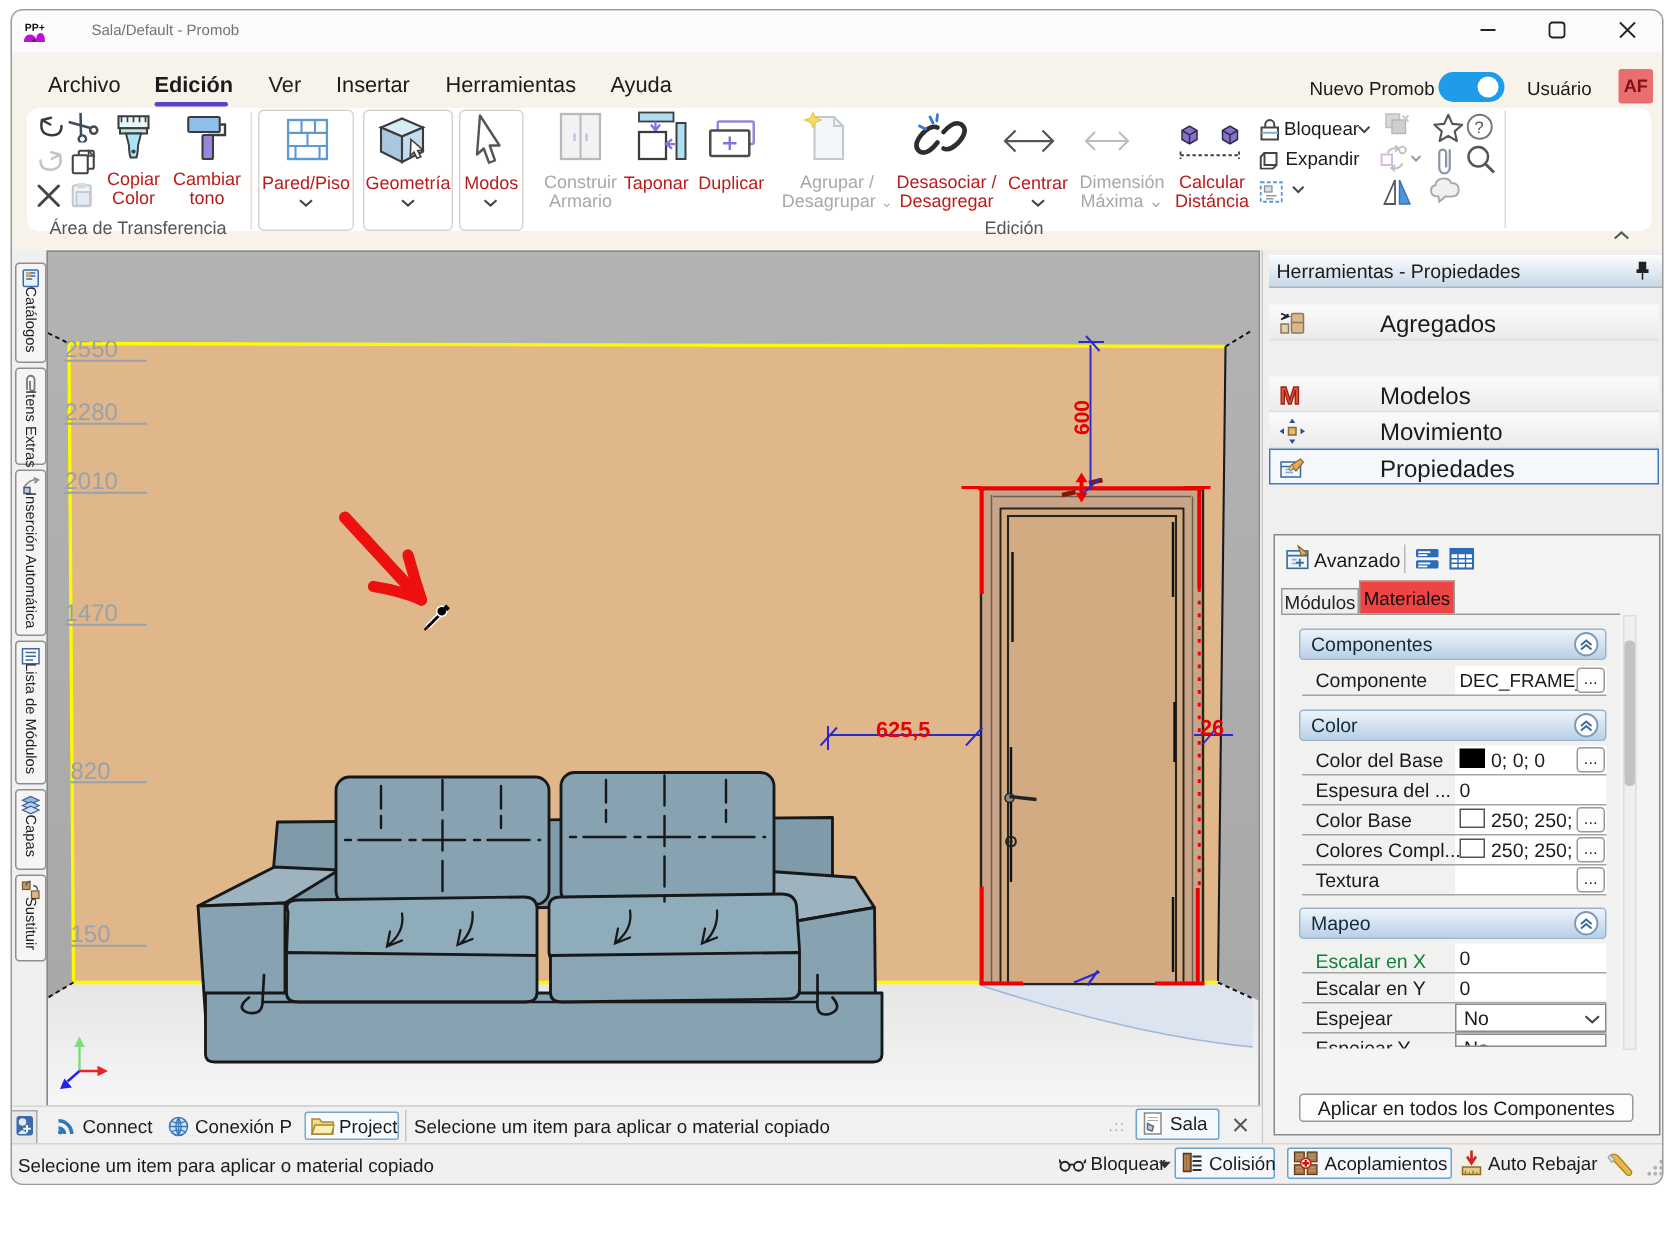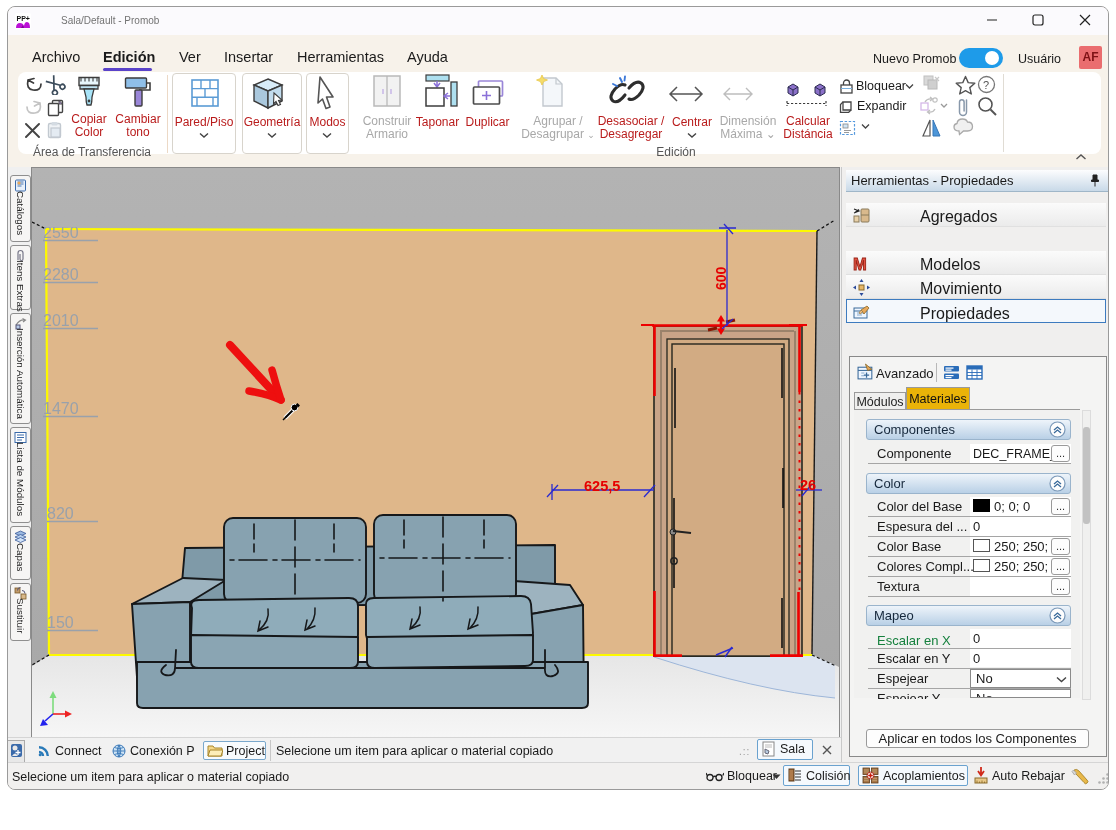--- a/index.html
+++ b/index.html
@@ -572,21 +572,21 @@
             <rect x="2.5" y="11" width="8" height="1.2"></rect>
             <rect x="2.5" y="13" width="6" height="1.2"></rect>
           </g>
         </svg>
       <svg class="abs" style="left:116px;top:7px" width="17" height="17" viewBox="0 0 17 17">
           <rect x="1" y="2" width="15" height="13" fill="#fff" stroke="#2a6cb8" stroke-width="1.4"></rect>
           <rect x="1" y="2" width="15" height="3.5" fill="#2a6cb8"></rect>
           <path d="M1,8.5 h15 M1,11.5 h15 M6,5.5 v9.5 M11,5.5 v9.5" stroke="#2a6cb8" stroke-width="0.9"></path>
         </svg>
       <div class="abs" style="left:4px;top:35px;width:52px;height:18px;background:#efefee;border:1px solid #9a9a9a;border-bottom:none;font-size:12.5px;color:#222;text-align:center;line-height:18px">Módulos</div>
-      <div class="abs" style="left:56px;top:30px;width:64px;height:23px;background:#eab308;border:1px solid #9a9a9a;border-bottom:none;font-size:12.5px;color:#111;text-align:center;line-height:22px">Materiales</div>
+      <div class="abs" style="left:56px;top:30px;width:64px;height:23px;background:#ef4444;border:1px solid #9a9a9a;border-bottom:none;font-size:12.5px;color:#111;text-align:center;line-height:22px">Materiales</div>
       <div class="abs" style="left:4px;top:52px;width:226px;height:289px;background:#f1f1f0;border-top:1px solid #9a9a9a"></div>
 
       <div class="abs" style="left:232px;top:53px;width:9px;height:290px;background:#f0f0ef;border:1px solid #dcdcdc"></div>
       <div class="abs" style="left:233px;top:70px;width:7px;height:97px;background:#c2c2c2;border-radius:3px"></div>
 
       <div class="abs" style="left:16px;top:62px;width:205px;height:21px;background:linear-gradient(#eef4fa,#b9d0e6);border:1px solid #9ab4cc;border-radius:3px"></div>
       <div class="abs" style="left:24px;top:65px;font-size:13px;color:#16283c">Componentes</div>
       <svg class="abs" style="left:199px;top:64px" width="17" height="17">
           <circle cx="8.5" cy="8.5" r="7.5" fill="#fdfdfd" stroke="#7a98b8" stroke-width="1.2"></circle>
           <path d="M5,9 l3.5,-3 l3.5,3 M5,12 l3.5,-3 l3.5,3" fill="none" stroke="#3a6a9a" stroke-width="1.3"></path>

